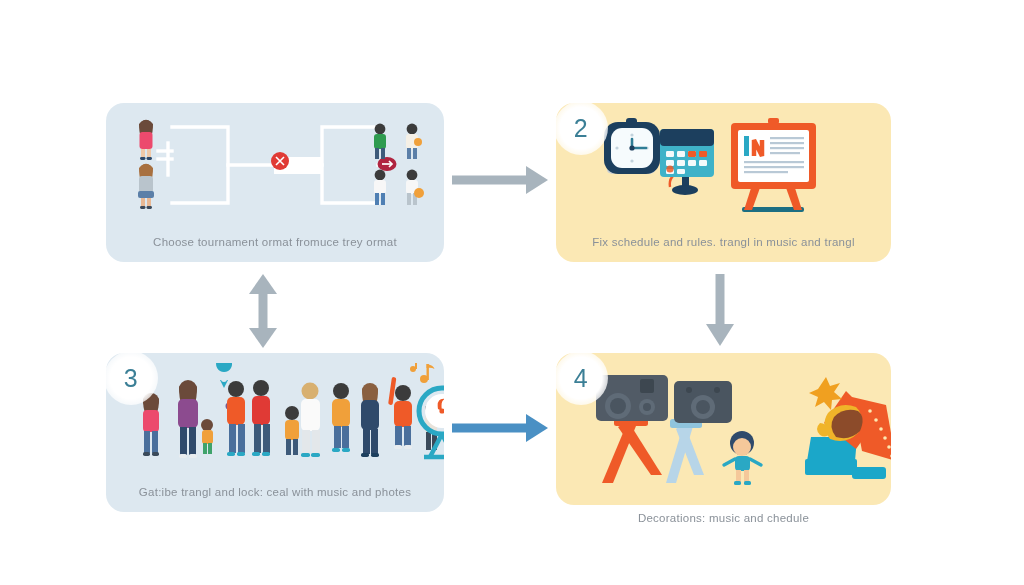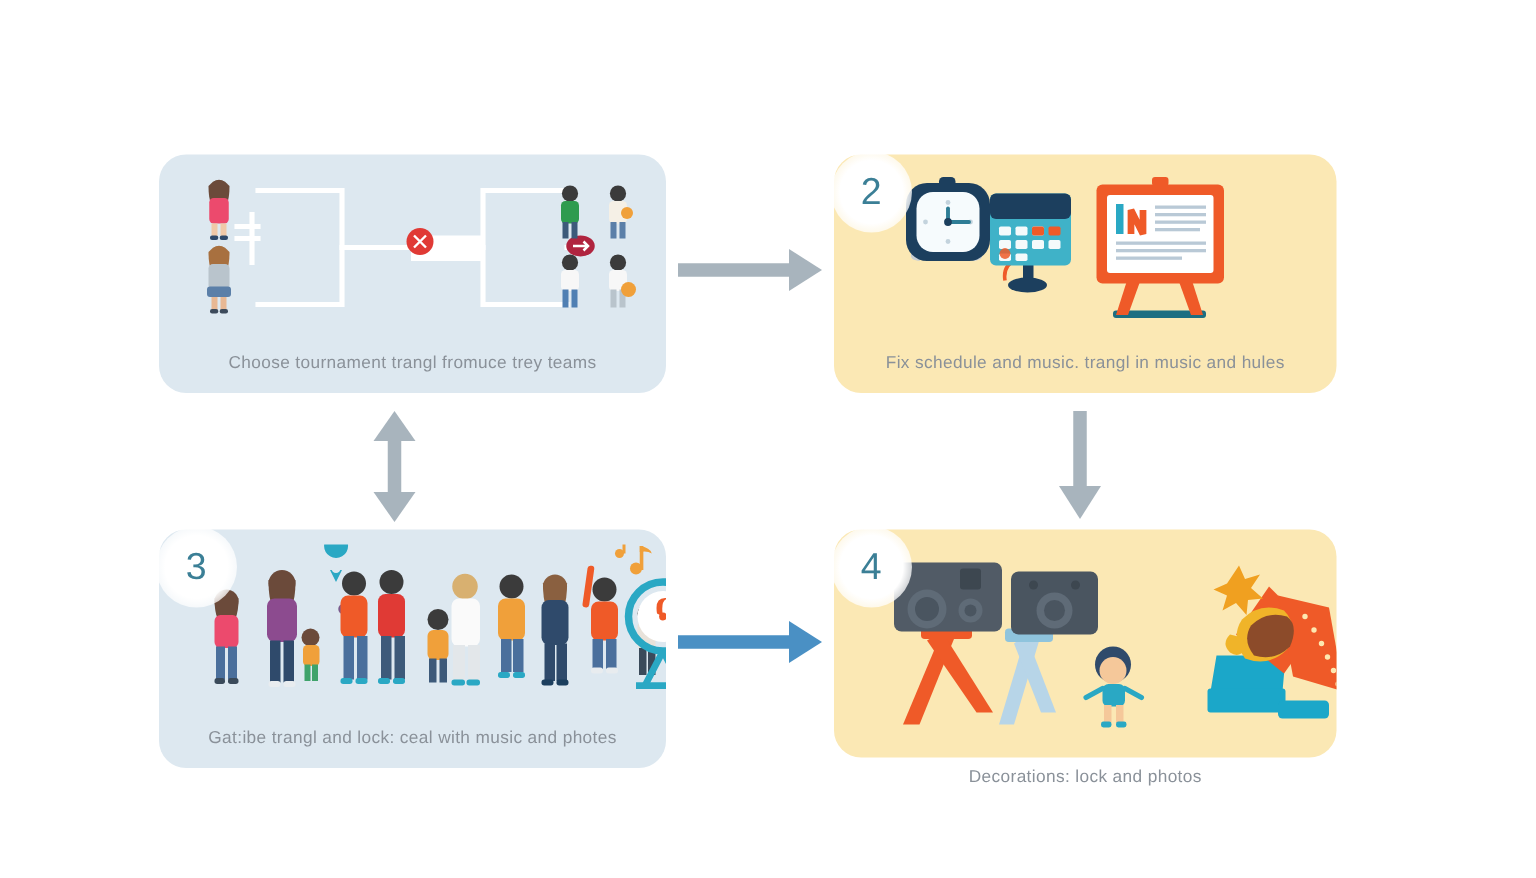--- a/index.html
+++ b/index.html
@@ -130,21 +130,21 @@
         </g>
         <g>
           <circle cx="306" cy="62" r="5.4" fill="#3b3b3b"></circle>
           <rect x="300" y="67" width="12" height="14" rx="3" fill="#f7f7f7"></rect>
           <rect x="301" y="80" width="4" height="12" fill="#b9c4cc"></rect>
           <rect x="307" y="80" width="4" height="12" fill="#b9c4cc"></rect>
           <circle cx="313" cy="80" r="5" fill="#f0a03a"></circle>
         </g>
       </svg>
     </div>
-    <div class="caption">Choose tournament trangl fromuce trey teams</div>
+    <div class="caption">Choose tournament ormat fromuce trey ormat</div>
   </div>
 
   <div class="card yellow" id="card-2">
     <div class="badge">2</div>
     <div class="art">
       <svg width="335" height="104" viewBox="0 0 335 104" xmlns="http://www.w3.org/2000/svg">
 
         <g>
           <rect x="54" y="37" width="8" height="24" rx="3" fill="#c8cfd4" transform="rotate(18 58 49)"></rect>
           <rect x="88" y="37" width="8" height="24" rx="3" fill="#c8cfd4" transform="rotate(-18 92 49)"></rect>
@@ -196,21 +196,21 @@
             <rect x="214" y="29" width="34" height="2.2"></rect>
             <rect x="214" y="34" width="34" height="2.2"></rect>
             <rect x="214" y="39" width="30" height="2.2"></rect>
             <rect x="188" y="48" width="60" height="2.2"></rect>
             <rect x="188" y="53" width="60" height="2.2"></rect>
             <rect x="188" y="58" width="44" height="2.2"></rect>
           </g>
         </g>
       </svg>
     </div>
-    <div class="caption">Fix schedule and music. trangl in music and hules</div>
+    <div class="caption">Fix schedule and rules. trangl in music and trangl</div>
   </div>
 
   <div class="card blue" id="card-3">
     <div class="badge">3</div>
     <div class="art">
       <svg width="338" height="112" viewBox="0 0 338 112" xmlns="http://www.w3.org/2000/svg">
 
         <g>
           <circle cx="45" cy="38" r="8" fill="#6b4a3a"></circle>
           <path d="M37 36 q8 -10 16 0 q0 9 -2 13 h-12 q-2 -4 -2 -13z" fill="#6b4a3a"></path>
@@ -391,21 +391,21 @@
               <circle cx="329" cy="67" r="1.8"></circle>
             <circle cx="333" cy="76" r="1.8"></circle>
               <circle cx="336" cy="85" r="1.8"></circle>
           </g>
           <path d="M270 6 l4 9 l10 -3 l-6 9 l8 7 l-10 1 l-1 10 l-7 -8 l-9 5 l3 -10 l-9 -4 l9 -4 z" fill="#f0a020"></path>
           <rect x="296" y="96" width="34" height="12" rx="3" fill="#1ba7c9"></rect>
         </g>
       </svg>
     </div>
   </div>
-  <div class="caption outside">Decorations: lock and photos</div>
+  <div class="caption outside">Decorations: music and chedule</div>
 
   <div class="arrow" id="arrow-right-top">
     <svg width="104" height="40" viewBox="0 0 104 40" xmlns="http://www.w3.org/2000/svg">
       <path d="M4 20 H82" stroke="#a8b4bd" stroke-width="9" stroke-linecap="butt"></path>
       <path d="M78 6 L100 20 L78 34 Z" fill="#a8b4bd"></path>
     </svg>
   </div>
 
   <div class="arrow" id="arrow-down-right">
     <svg width="40" height="78" viewBox="0 0 40 78" xmlns="http://www.w3.org/2000/svg">

